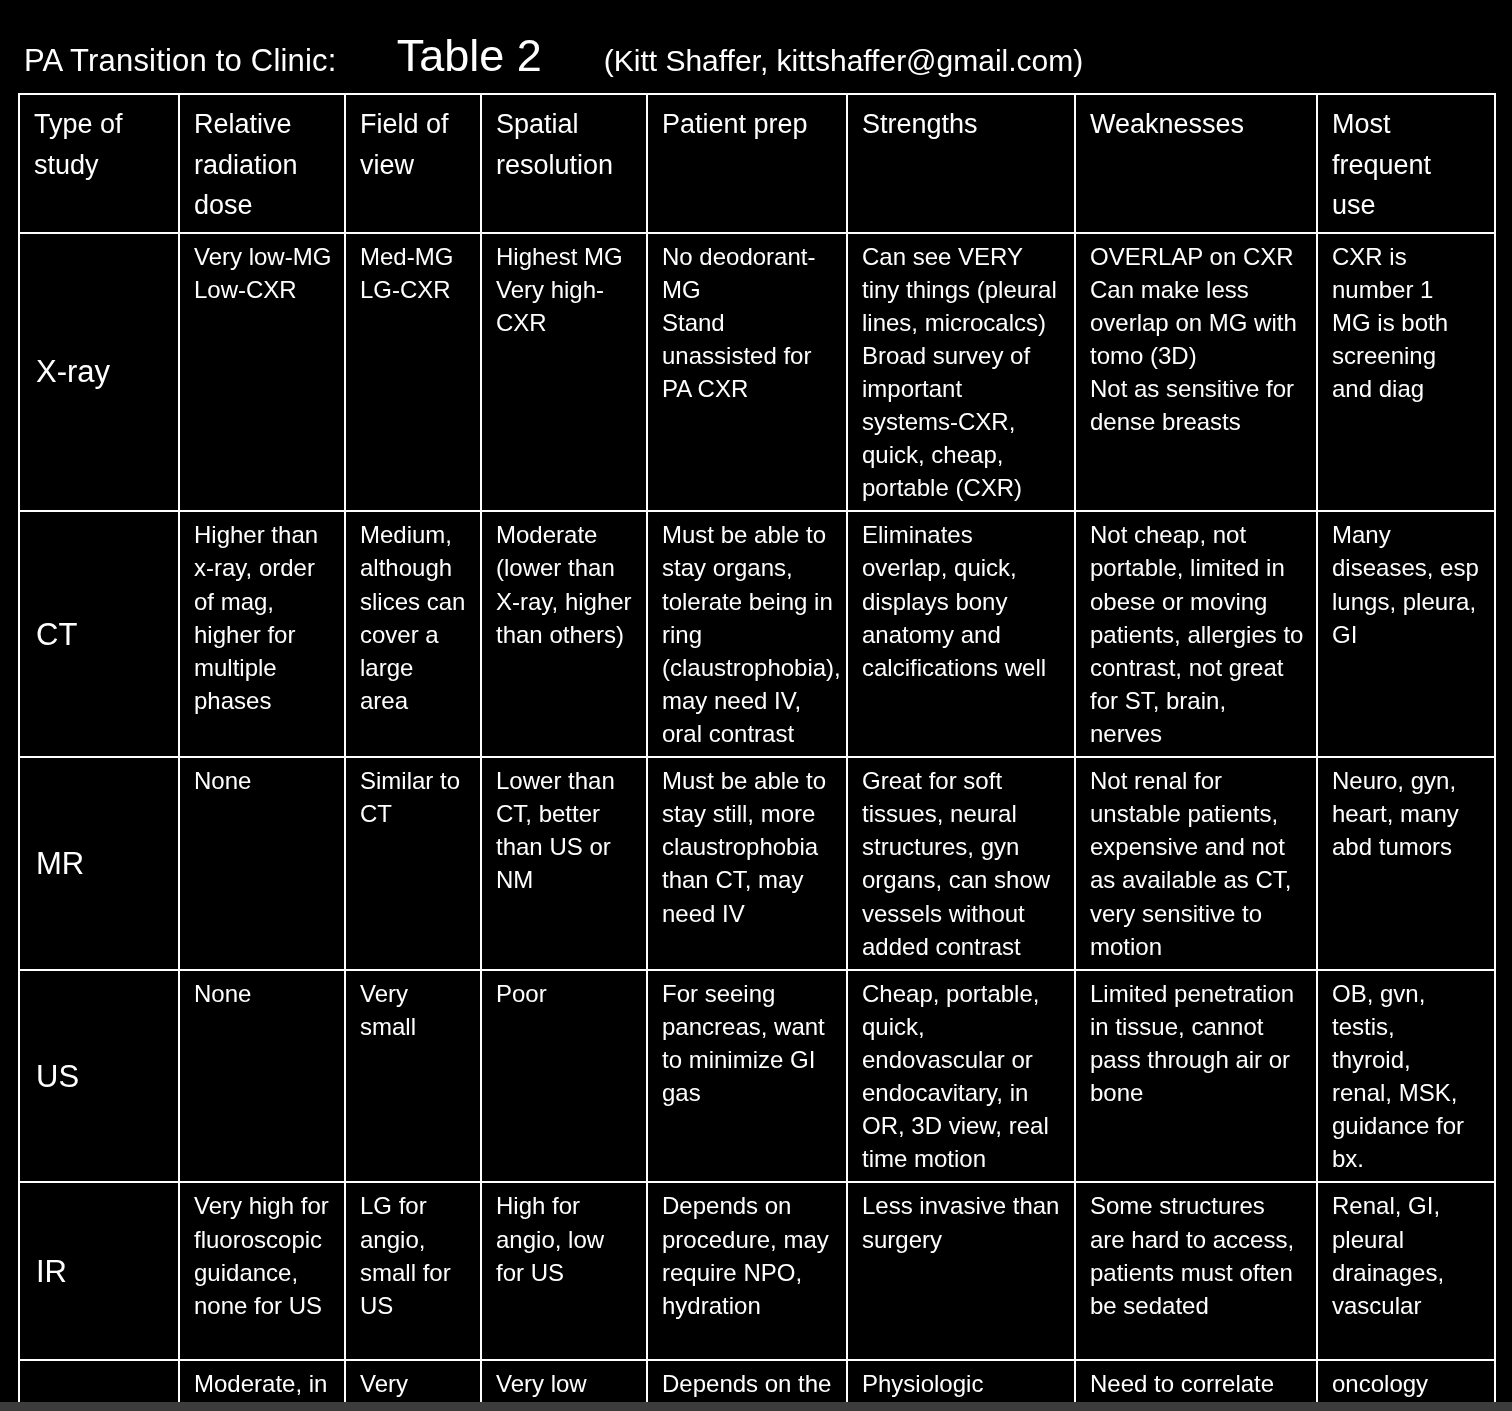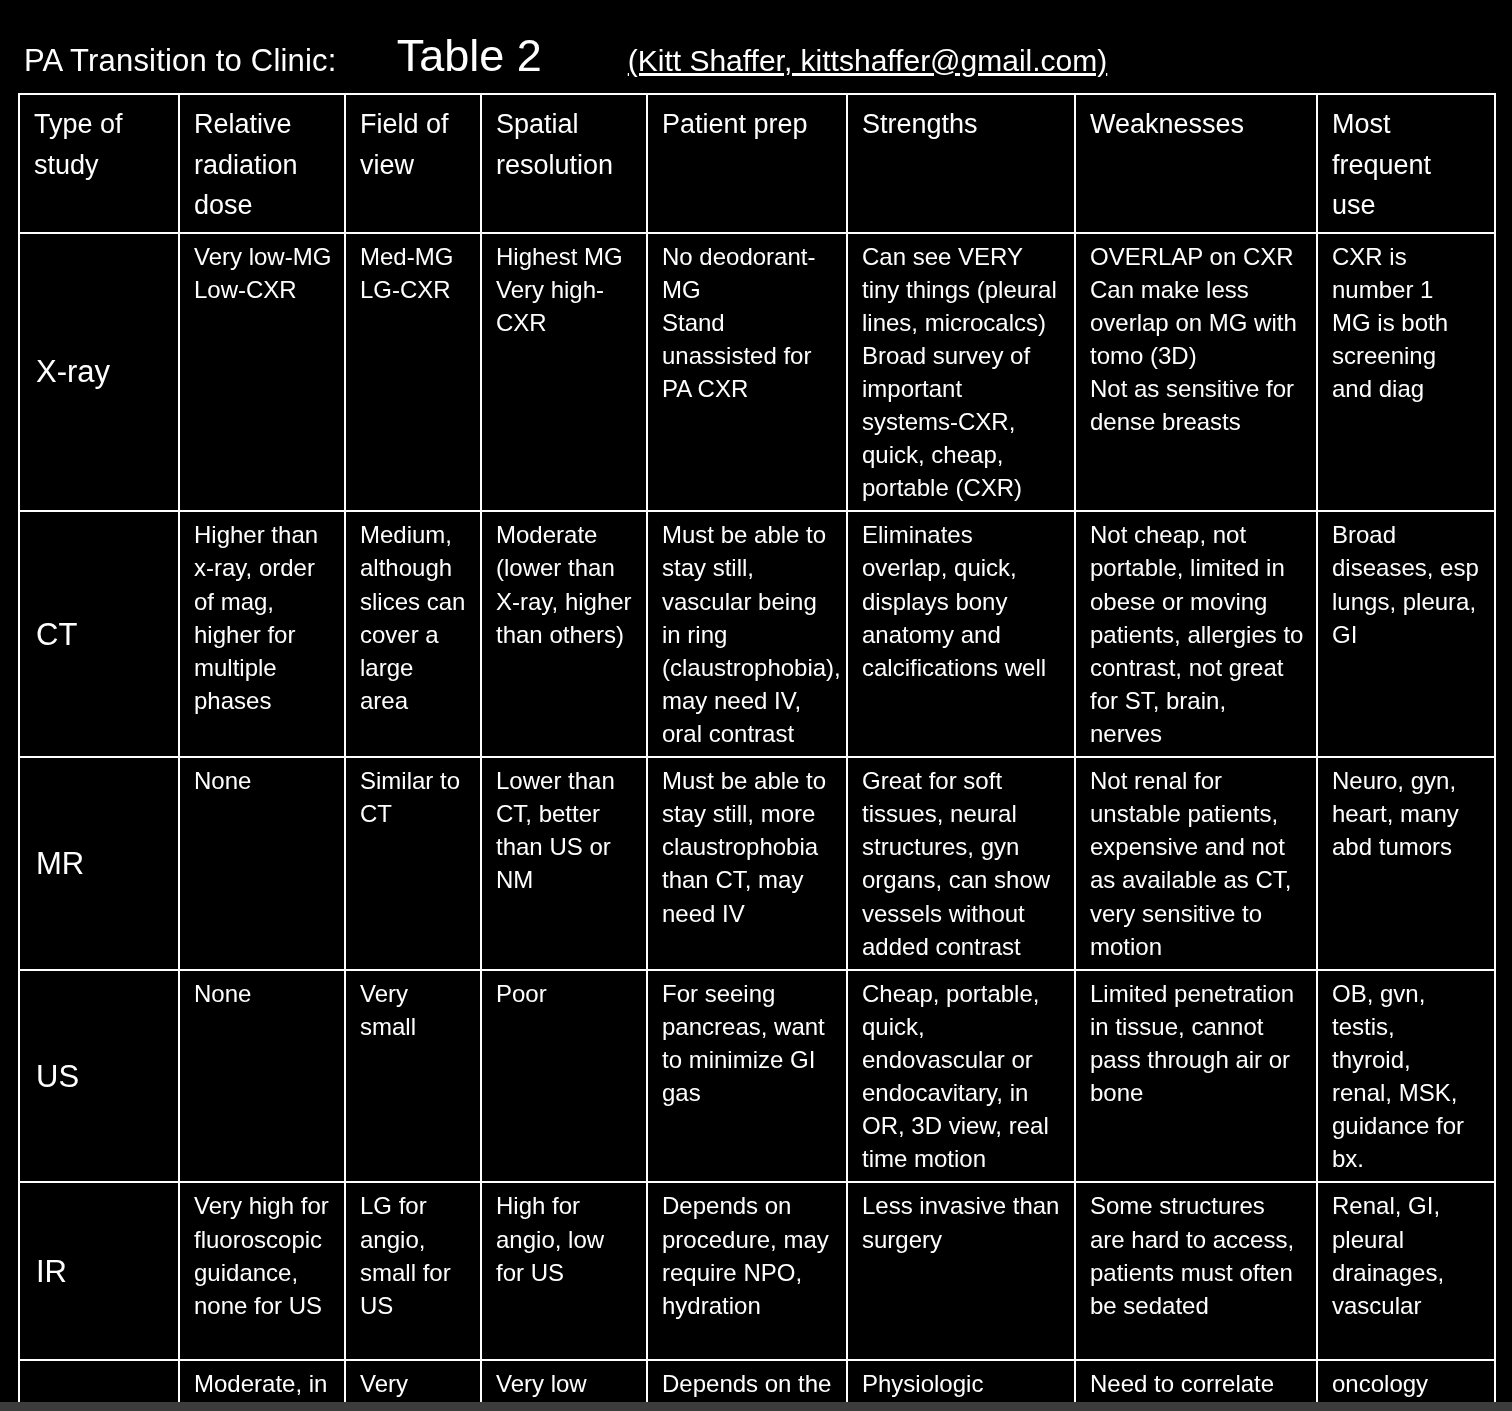--- a/index.html
+++ b/index.html
@@ -14,21 +14,21 @@
     position: relative;
   }
   .title-bar {
     display: flex;
     align-items: baseline;
     padding: 30px 8px 0 24px;
     white-space: nowrap;
   }
   .title-prefix { font-size: 31px; letter-spacing: 0.2px; }
   .table-label  { font-size: 45px; margin-left: 60px; }
-  .author       { font-size: 30px; margin-left: 86px; text-decoration: underline; }
+  .author       { font-size: 30px; margin-left: 62px; }
 
   table.grid {
     border-collapse: collapse;
     table-layout: fixed;
     width: 1476px;
     margin: 11px 0 0 18px;
     background: #000000;
   }
   .grid th, .grid td {
     border: 2px solid #ffffff;
@@ -128,24 +128,24 @@
 Not as sensitive for dense breasts</td>
     <td>CXR is number 1
 MG is both screening and diag</td>
   </tr>
 
   <tr class="r-ct">
     <td class="rowlabel">CT</td>
     <td>Higher than x-ray, order of mag, higher for multiple phases</td>
     <td>Medium, although slices can cover a large area</td>
     <td>Moderate (lower than X-ray, higher than others)</td>
-    <td>Must be able to stay still, vascular being in ring (claustrophobia), may need IV, oral contrast</td>
+    <td>Must be able to stay organs, tolerate being in ring (claustrophobia), may need IV, oral contrast</td>
     <td>Eliminates overlap, quick, displays bony anatomy and calcifications well</td>
     <td>Not cheap, not portable, limited in obese or moving patients, allergies to contrast, not great for ST, brain, nerves</td>
-    <td>Broad diseases, esp lungs, pleura, GI</td>
+    <td>Many diseases, esp lungs, pleura, GI</td>
   </tr>
 
   <tr class="r-mr">
     <td class="rowlabel">MR</td>
     <td>None</td>
     <td>Similar to CT</td>
     <td>Lower than CT, better than US or NM</td>
     <td>Must be able to stay still, more claustrophobia than CT, may need IV</td>
     <td>Great for soft tissues, neural structures, gyn organs, can show vessels without added contrast</td>
     <td>Not renal for unstable patients, expensive and not as available as CT, very sensitive to motion</td>

